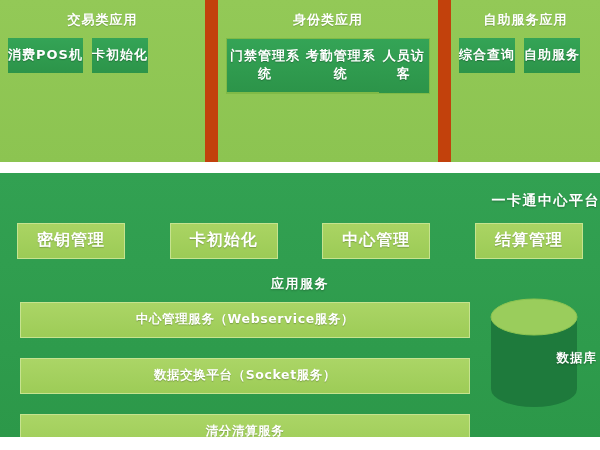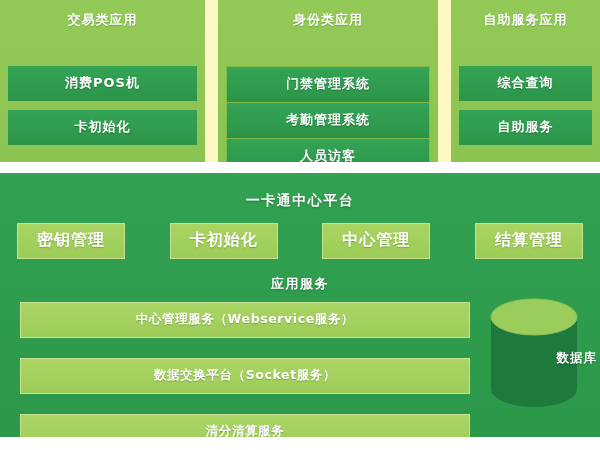--- a/index.html
+++ b/index.html
@@ -10,21 +10,21 @@
   body {
     width: 600px;
     height: 450px;
     font-family: "DejaVu Sans", "Liberation Sans", sans-serif;
     overflow: hidden;
   }
   #diagram {
     position: relative;
     width: 600px;
     height: 360px;
-    background: #fef9c3;
+    background: #c2410c;
   }
 
   
   .top-row {
     position: absolute;
     left: 0;
     top: 0;
     width: 600px;
     height: 162px;
     display: flex;
@@ -49,22 +49,21 @@
     font-weight: bold;
     letter-spacing: 1px;
     text-align: center;
     margin-top: 11px;
     margin-bottom: 9px;
     text-shadow: 0 1px 1px rgba(0,0,0,0.18);
   }
   .panel-items {
     width: calc(100% - 16px);
     display: flex;
-    flex-direction: column;
-    margin-top: 28px;
+    flex-direction: row;
   }
   .app-panel.p1 .panel-items { gap: 9px; }
   .app-panel.p3 .panel-items { gap: 9px; }
   .app-panel.p2 .panel-items {
     gap: 0;
     border: 1px solid #7fba47;
     box-sizing: border-box;
   }
   .app-box {
     background: #2f9e4f;
@@ -101,21 +100,21 @@
     width: 600px;
     height: 264px;
     background: #2f9e4f;
     background: linear-gradient(180deg, #32a152 0%, #2c9849 100%);
   }
   .platform-title {
     color: #ffffff;
     font-size: 14px;
     font-weight: bold;
     letter-spacing: 1.5px;
-    text-align: center;
+    text-align: right;
     padding-top: 19px;
     text-shadow: 0 1px 2px rgba(0,0,0,0.28);
   }
 
   
   .module-row {
     display: flex;
     justify-content: space-between;
     margin: 13px 17px 0 17px;
   }

